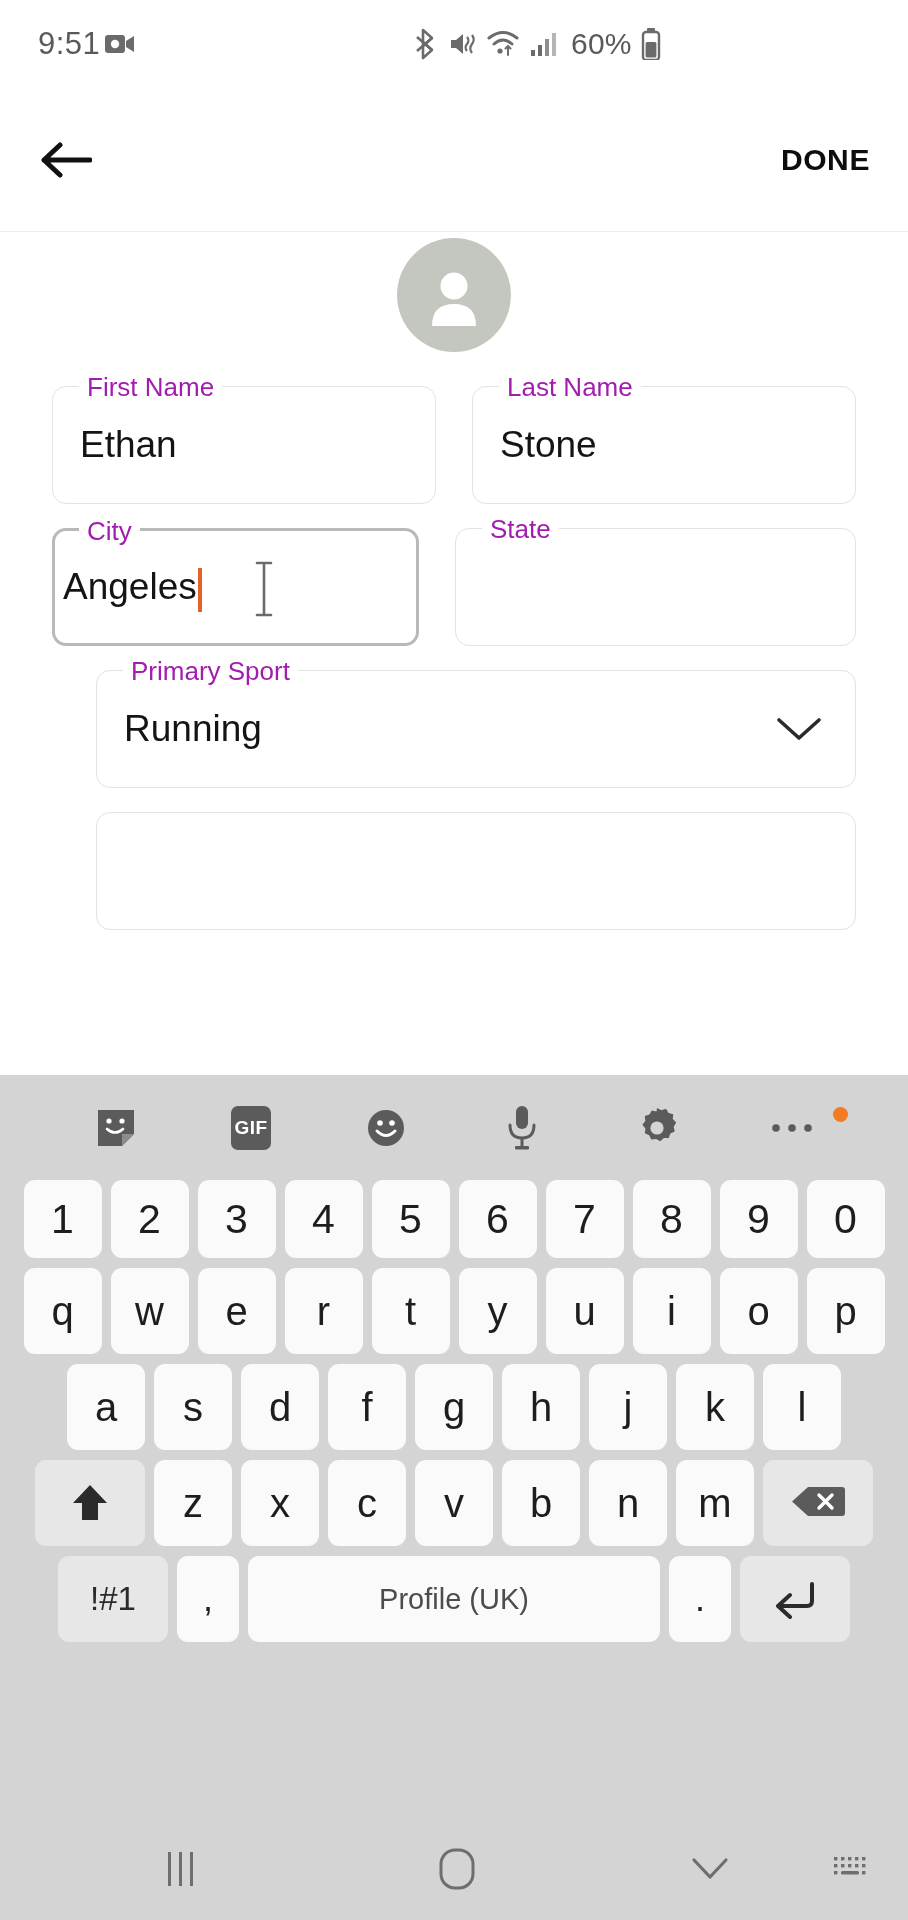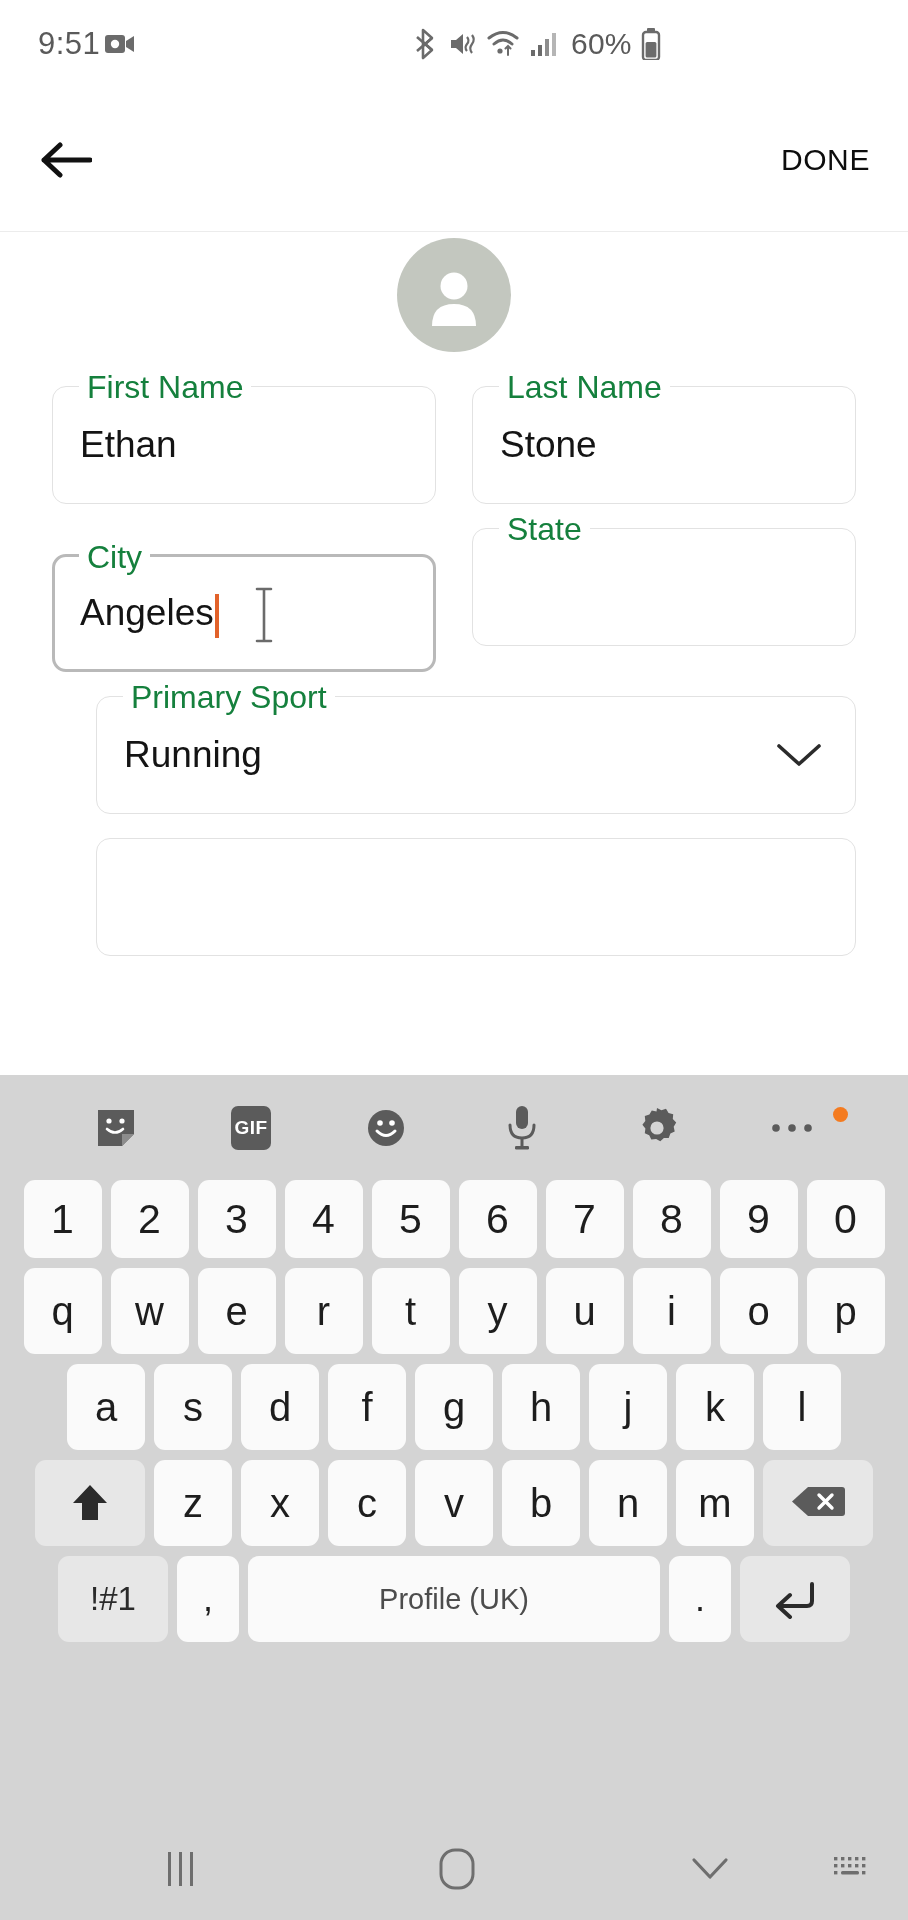--- a/index.html
+++ b/index.html
@@ -52,21 +52,21 @@
     display: flex; align-items: center; justify-content: center;
     cursor: pointer;
   }
   .app-title {
     margin-left: 28px;
     font-size: 47px; font-weight: bold; color: #111111;
     letter-spacing: -0.4px;
   }
   .done-btn {
     position: absolute; right: 38px;
-    font-size: 30px; font-weight: normal; color: #0d0d0d;
+    font-size: 30px; font-weight: bold; color: #0d0d0d;
     letter-spacing: 0.6px; cursor: pointer; text-align: right;
   }
 
   
   .avatar-wrap {
     position: absolute; top: 238px; left: 0; width: 908px;
     display: flex; justify-content: center;
   }
   .avatar {
     width: 114px; height: 114px; border-radius: 50%;
@@ -88,30 +88,29 @@
     height: 118px;
     border: 1px solid #e2e2e2;
     border-radius: 14px;
     background: #ffffff;
     display: flex; align-items: center;
     padding: 0 27px;
     cursor: text;
   }
   .field.focused {
     border: 3px solid #b9b9b9;
-    padding: 0 25px;
-    margin-top: 26px;
+    padding: 0 8px;
   }
   .field-label {
     position: absolute;
     top: -14px; left: 26px;
     background: #ffffff;
     padding: 0 8px;
-    font-size: 32px;
-    color: #15803d;
+    font-size: 26px;
+    color: #a21caf;
     line-height: 28px;
     white-space: nowrap;
   }
   .field.focused .field-label { left: 24px; }
   .field-value {
     font-size: 37px; color: #141414;
     line-height: 40px;
     white-space: nowrap;
   }
   .caret {

